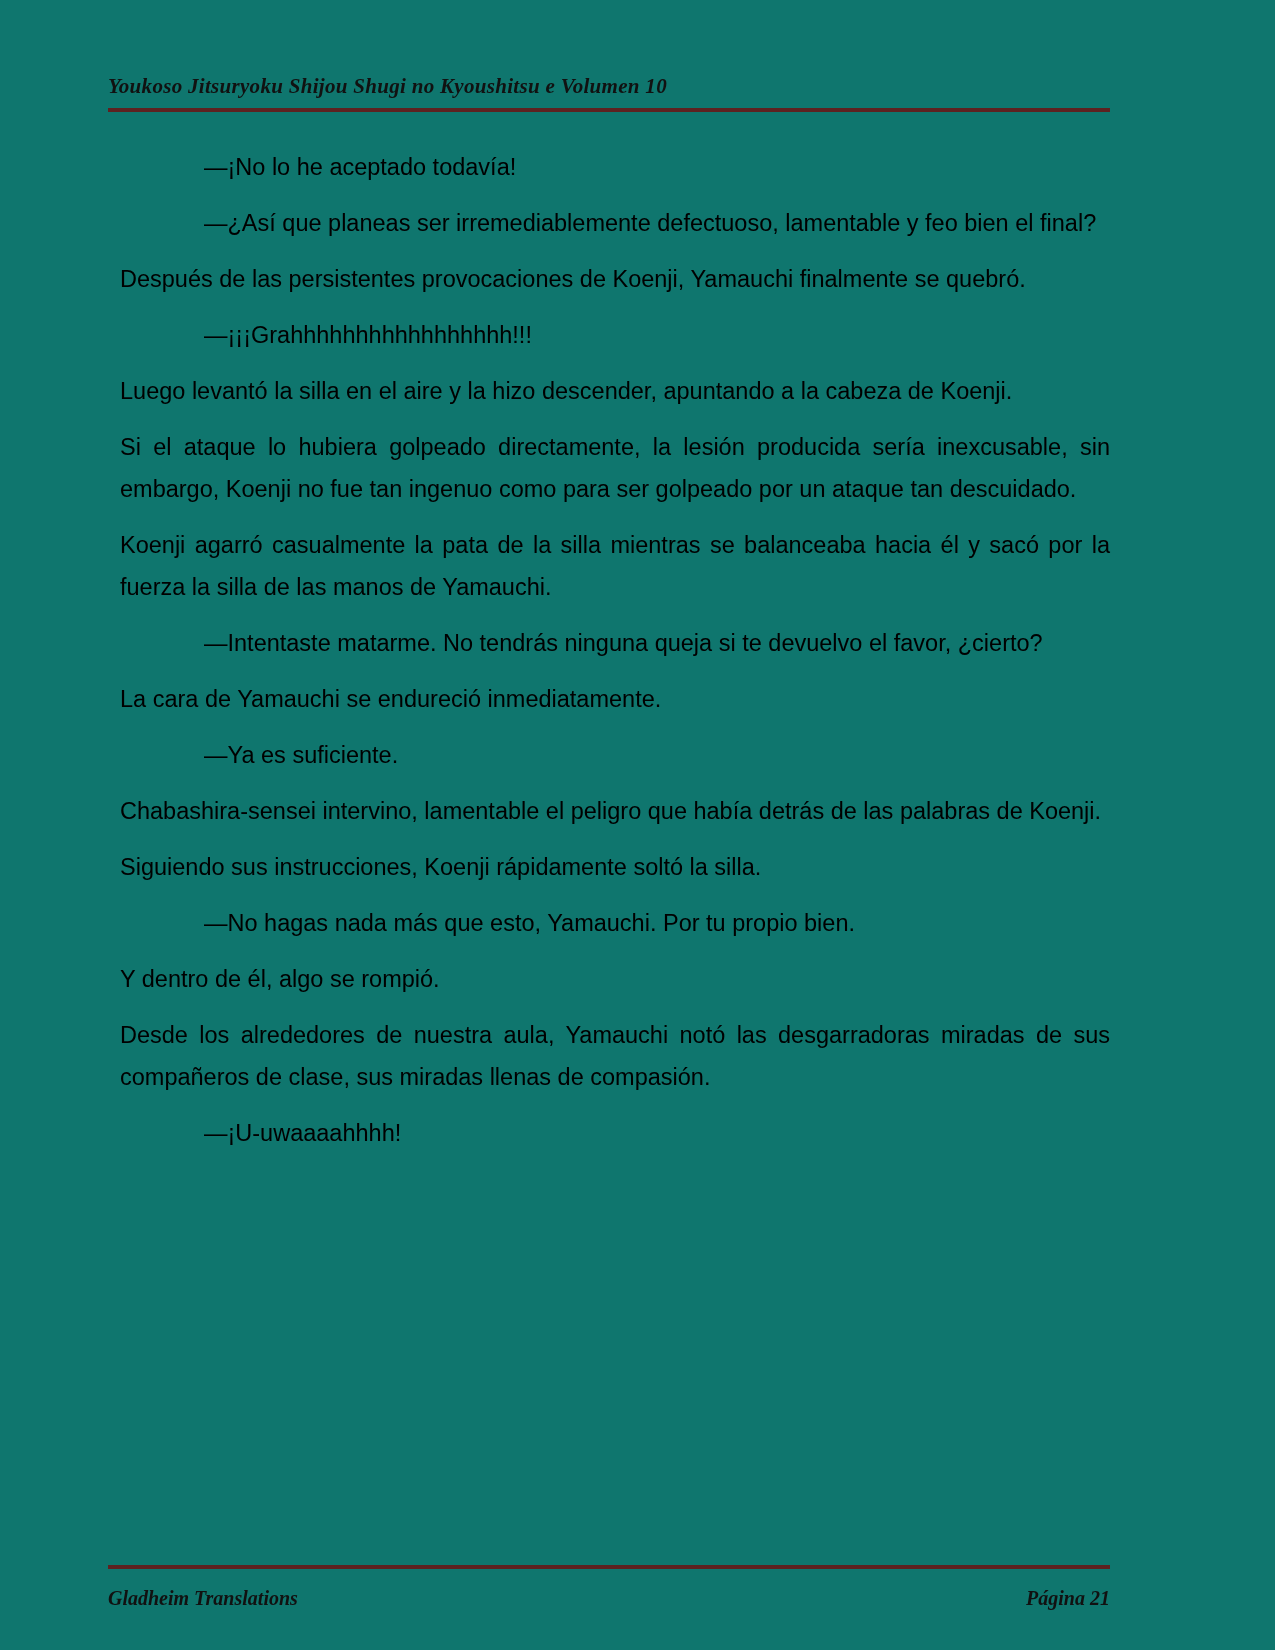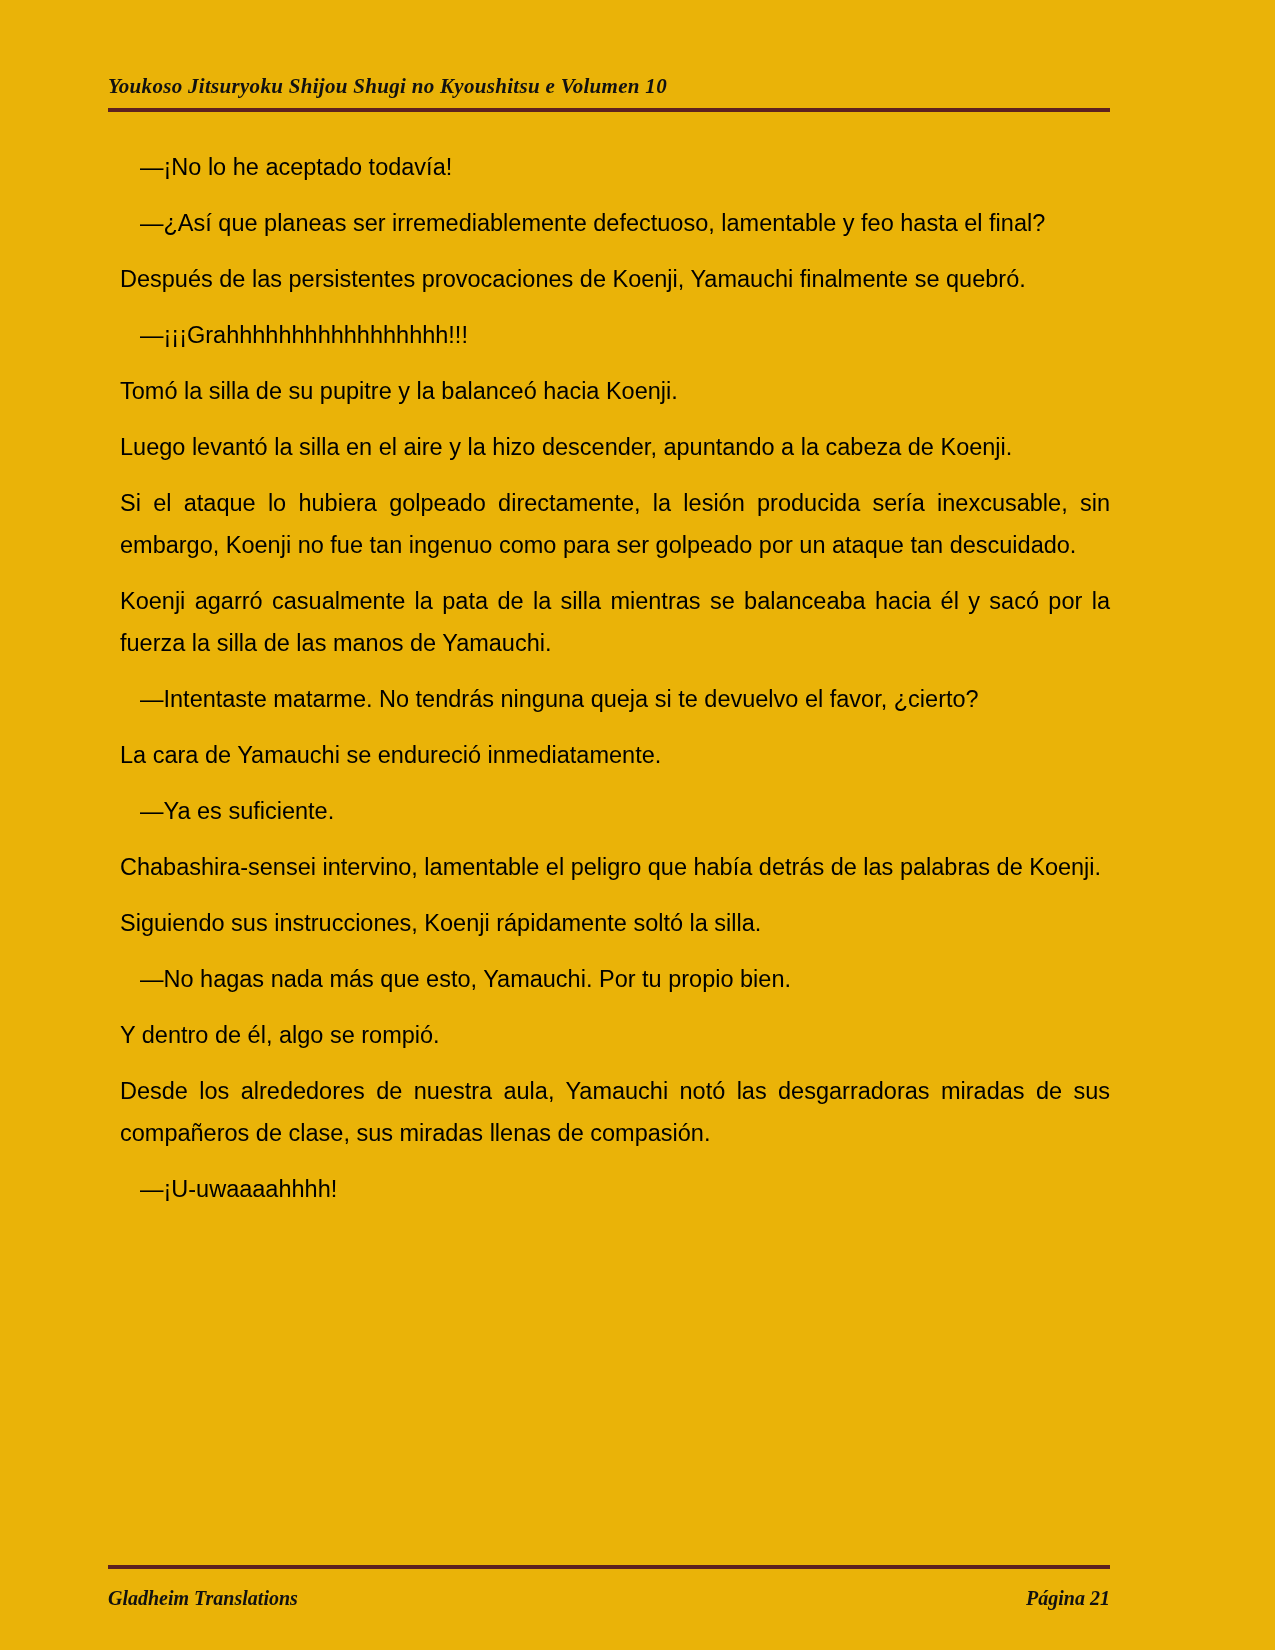--- a/index.html
+++ b/index.html
@@ -2,21 +2,21 @@
 <html><head>
 <meta charset="utf-8">
 <style>
   * { margin: 0; padding: 0; box-sizing: border-box; }
   html, body { background: #ffffff; }
   .page {
     position: relative;
     width: 1275px;
     height: 1650px;
     margin: 0 auto;
-    background: #eab308;
+    background: #0f766e;
     color: #000000;
     font-family: "Liberation Sans", sans-serif;
     overflow: hidden;
   }
   .content {
     position: absolute;
     left: 108px;
     right: 165px;
     top: 74px;
   }
@@ -35,21 +35,21 @@
     border-bottom: 1px solid #5d2120;
   }
   .body-text { margin-top: 34px; }
   p.para {
     font-size: 23.5px;
     line-height: 42px;
     text-align: justify;
     margin-bottom: 14px;
     color: #000000;
   }
-  p.dialogue { margin-left: 32px; }
+  p.dialogue { margin-left: 96px; }
   p.narration { margin-left: 12px; }
   .footer {
     position: absolute;
     left: 108px;
     right: 165px;
     bottom: 40px;
   }
   .footer-rule {
     height: 2px;
     border-top: 3px solid #5d2120;
@@ -74,24 +74,23 @@
   <div class="content">
 
     <header>
       <div class="header-title">Youkoso Jitsuryoku Shijou Shugi no Kyoushitsu e Volumen 10</div>
       <div class="rule"></div>
     </header>
 
     <main class="body-text">
 
     <p class="para dialogue">—¡No lo he aceptado todavía!</p>
-        <p class="para dialogue">—¿Así que planeas ser irremediablemente defectuoso, lamentable y feo hasta el final?</p>
+        <p class="para dialogue">—¿Así que planeas ser irremediablemente defectuoso, lamentable y feo bien el final?</p>
         <p class="para narration">Después de las persistentes provocaciones de Koenji, Yamauchi finalmente se quebró.</p>
         <p class="para dialogue">—¡¡¡Grahhhhhhhhhhhhhhhhh!!!</p>
-        <p class="para narration">Tomó la silla de su pupitre y la balanceó hacia Koenji.</p>
         <p class="para narration">Luego levantó la silla en el aire y la hizo descender, apuntando a la cabeza de Koenji.</p>
         <p class="para narration">Si el ataque lo hubiera golpeado directamente, la lesión producida sería inexcusable, sin embargo, Koenji no fue tan ingenuo como para ser golpeado por un ataque tan descuidado.</p>
         <p class="para narration">Koenji agarró casualmente la pata de la silla mientras se balanceaba hacia él y sacó por la fuerza la silla de las manos de Yamauchi.</p>
         <p class="para dialogue">—Intentaste matarme. No tendrás ninguna queja si te devuelvo el favor, ¿cierto?</p>
         <p class="para narration">La cara de Yamauchi se endureció inmediatamente.</p>
         <p class="para dialogue">—Ya es suficiente.</p>
         <p class="para narration">Chabashira-sensei intervino, lamentable el peligro que había detrás de las palabras de Koenji.</p>
         <p class="para narration">Siguiendo sus instrucciones, Koenji rápidamente soltó la silla.</p>
         <p class="para dialogue">—No hagas nada más que esto, Yamauchi. Por tu propio bien.</p>
         <p class="para narration">Y dentro de él, algo se rompió.</p>

